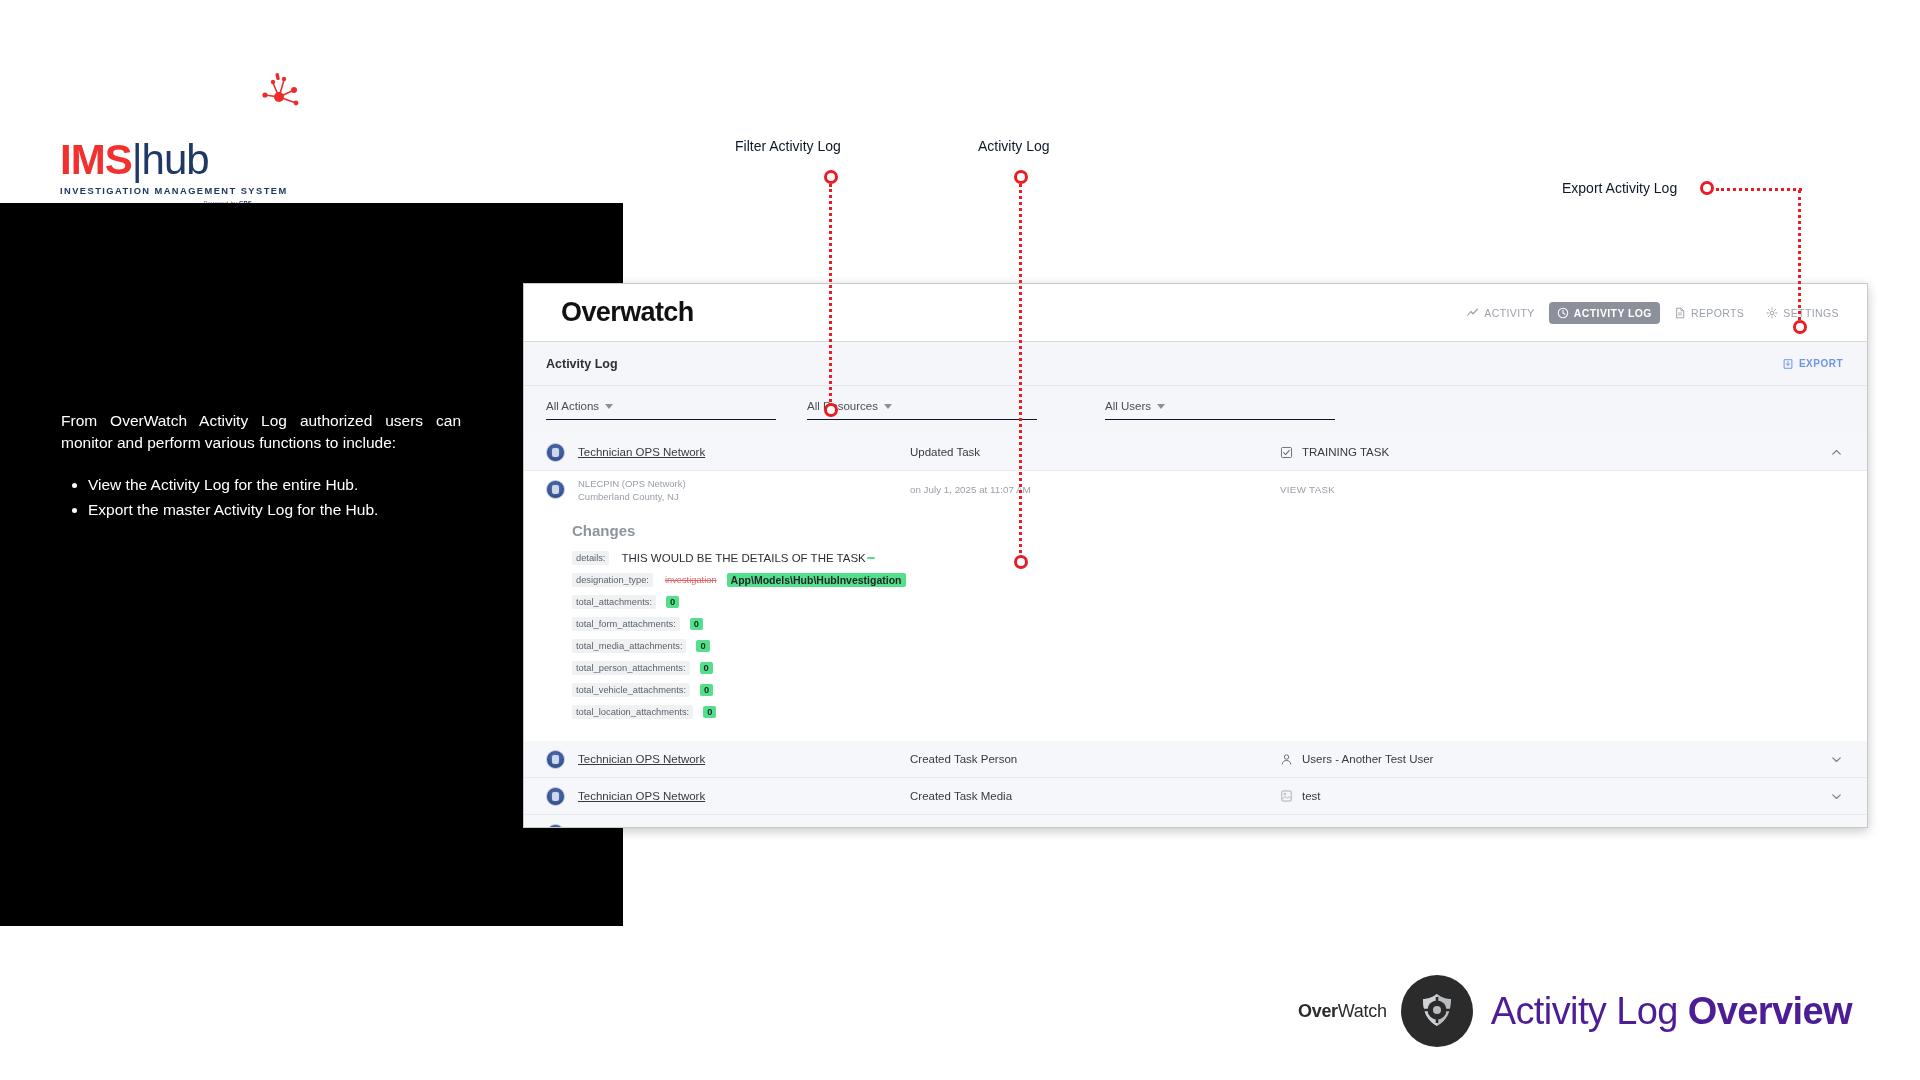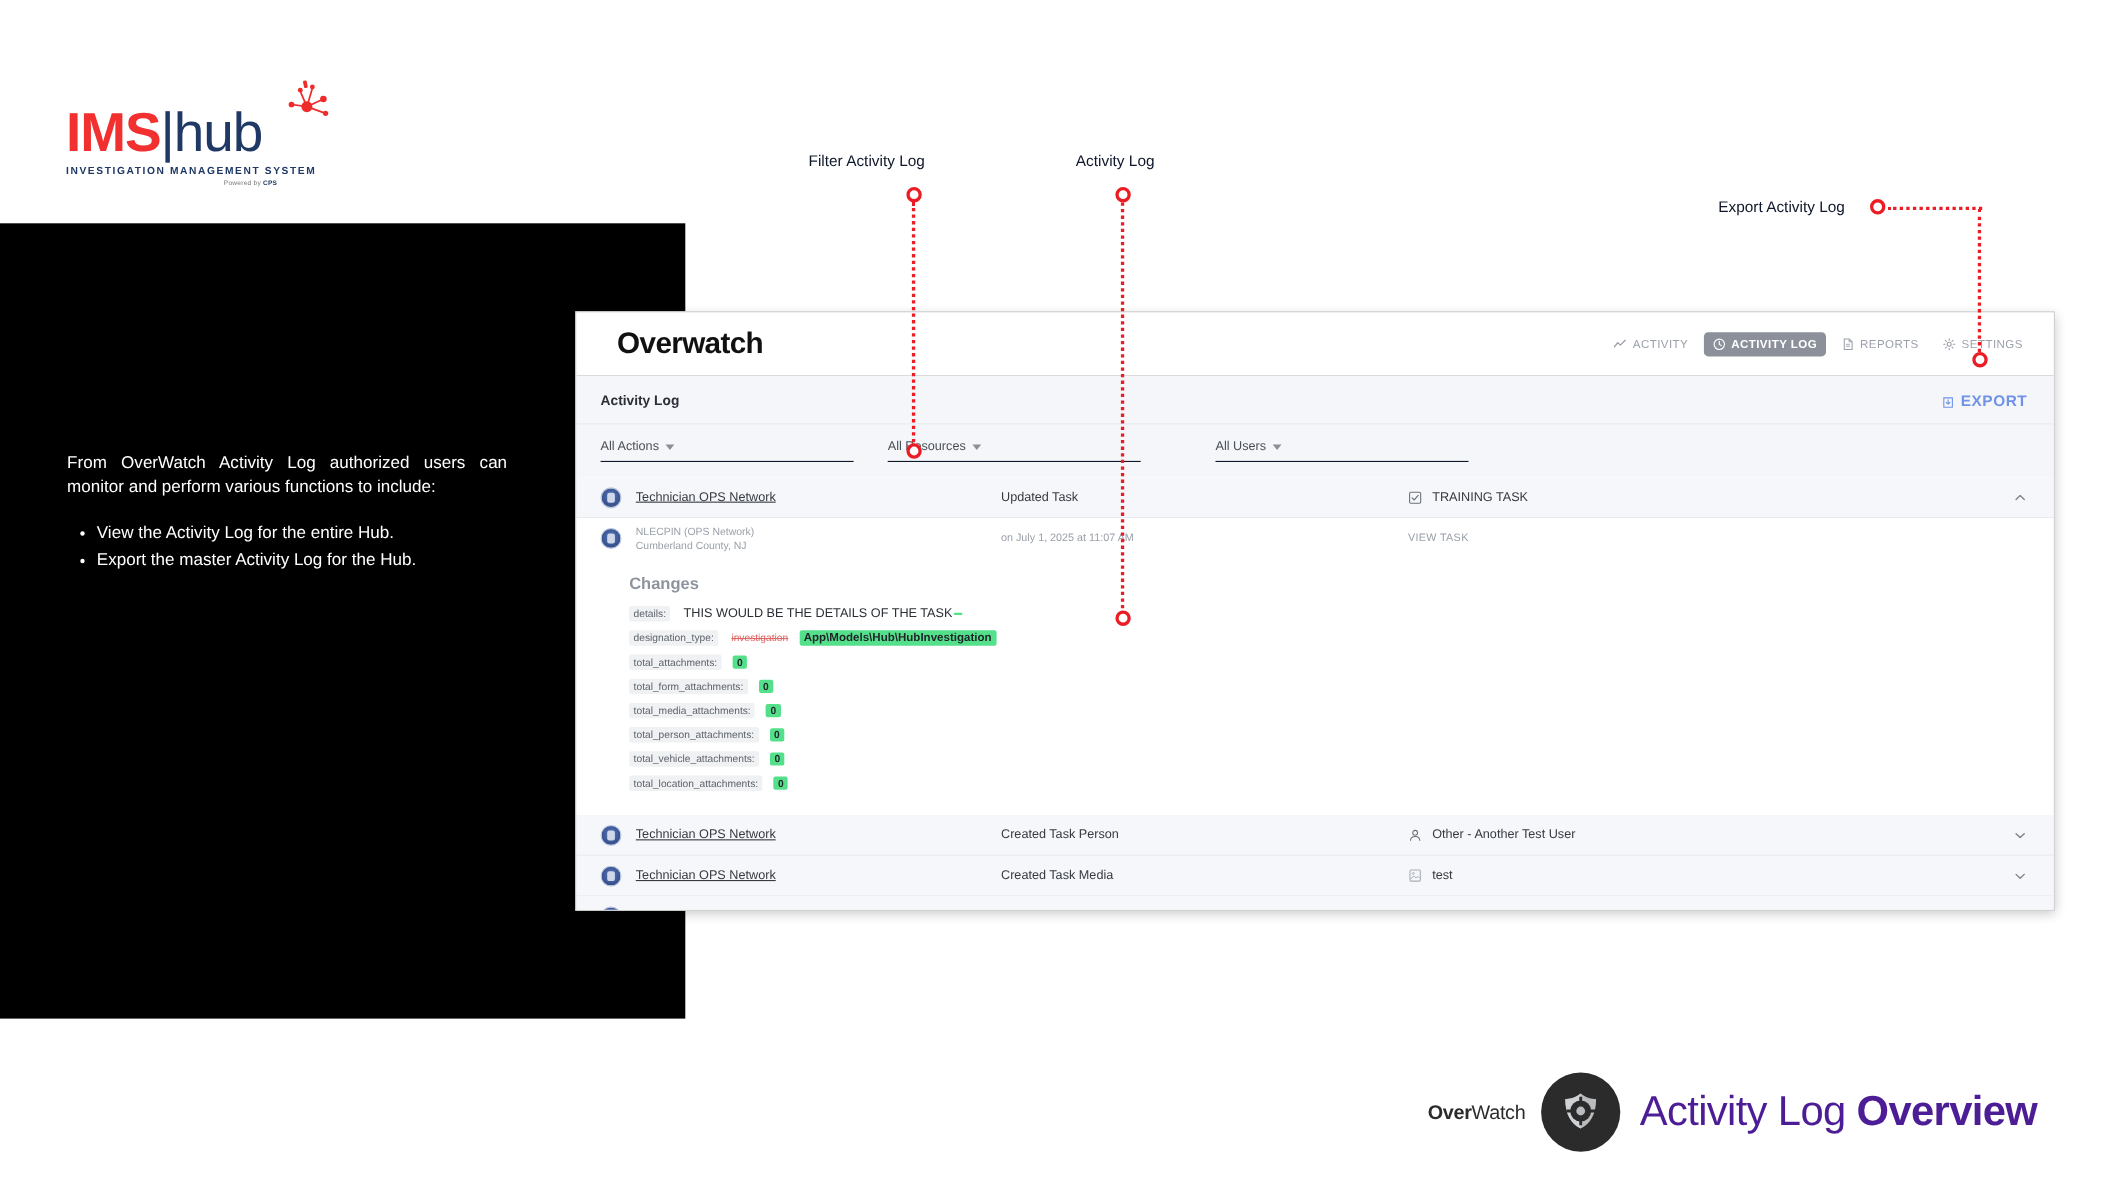--- a/index.html
+++ b/index.html
@@ -26,21 +26,21 @@
     font-size: 15.5px;
     line-height: 22px;
     text-align: justify;
   }
   .left-copy p { margin-bottom: 20px; }
   .left-copy ul { margin: 0; padding-left: 27px; list-style: disc; }
   .left-copy li { margin-bottom: 3px; text-align: left; }
 
   
   .logo { position: absolute; left: 60px; top: 95px; width: 260px; }
-  .logo-word { font-size: 50px; font-weight: bold; letter-spacing: -1px; line-height: 1; }
+  .logo-word { font-size: 42px; font-weight: bold; letter-spacing: -1px; line-height: 1; margin-top: 44px; }
   .logo-ims { color: #f23030; font-family: "Liberation Sans", sans-serif; }
   .logo-bar { color: #1f3864; font-weight: 300; }
   .logo-hub { color: #1f3864; font-weight: 400; }
   .logo-tag {
     color: #1f3864;
     font-size: 9.3px;
     letter-spacing: 1.45px;
     margin-top: 5px;
     font-weight: 600;
   }
@@ -82,22 +82,22 @@
   .nav-item svg { display: block; }
 
   .subheader {
     height: 44px; background: #f4f6f9;
     display: flex; align-items: center;
     padding: 0 24px 0 22px;
     border-bottom: 1px solid #e4e7ec;
   }
   .subheader-title { font-size: 12.5px; font-weight: bold; color: #2b2f36; }
   .export-btn {
-    margin-left: auto; display: flex; align-items: flex-end; gap: 5px;
-    color: #6f93e8; font-size: 14px; font-weight: 600; letter-spacing: .5px;
+    margin-left: auto; display: flex; align-items: center; gap: 5px;
+    color: #6f93e8; font-size: 10px; font-weight: 600; letter-spacing: .5px;
   }
 
   .filters {
     display: flex; padding: 14px 24px 0 22px; gap: 0;
     background: #f4f6f9;
   }
   .filter {
     font-size: 11.5px; color: #4a4f57;
     border-bottom: 1px solid #0f172a;
     padding-bottom: 7px;
@@ -366,21 +366,21 @@
     <div class="avatar">
         <div class="inner"></div>
       </div>
     <div class="col-actor">Technician OPS Network</div>
     <div class="col-action">Created Task Person</div>
     <div class="col-target">
       <svg width="13" height="13" viewBox="0 0 16 16">
         <circle cx="8" cy="5" r="2.7" fill="none" stroke="#6b7078" stroke-width="1.2"></circle>
         <path d="M2.8 14 c0-3.2 2.4-4.8 5.2-4.8 s5.2 1.6 5.2 4.8" fill="none" stroke="#6b7078" stroke-width="1.2"></path>
       </svg>
-      <span>Other - Another Test User</span>
+      <span>Users - Another Test User</span>
     </div>
     <div class="col-chevron">
       <svg width="13" height="13" viewBox="0 0 16 16">
           <path d="M3.4 6 L8 10.4 L12.6 6" fill="none" stroke="currentColor" stroke-width="1.5" stroke-linecap="round" stroke-linejoin="round"></path>
         </svg>
     </div>
   </div>
 
   <div class="log-row">
     <div class="avatar">

